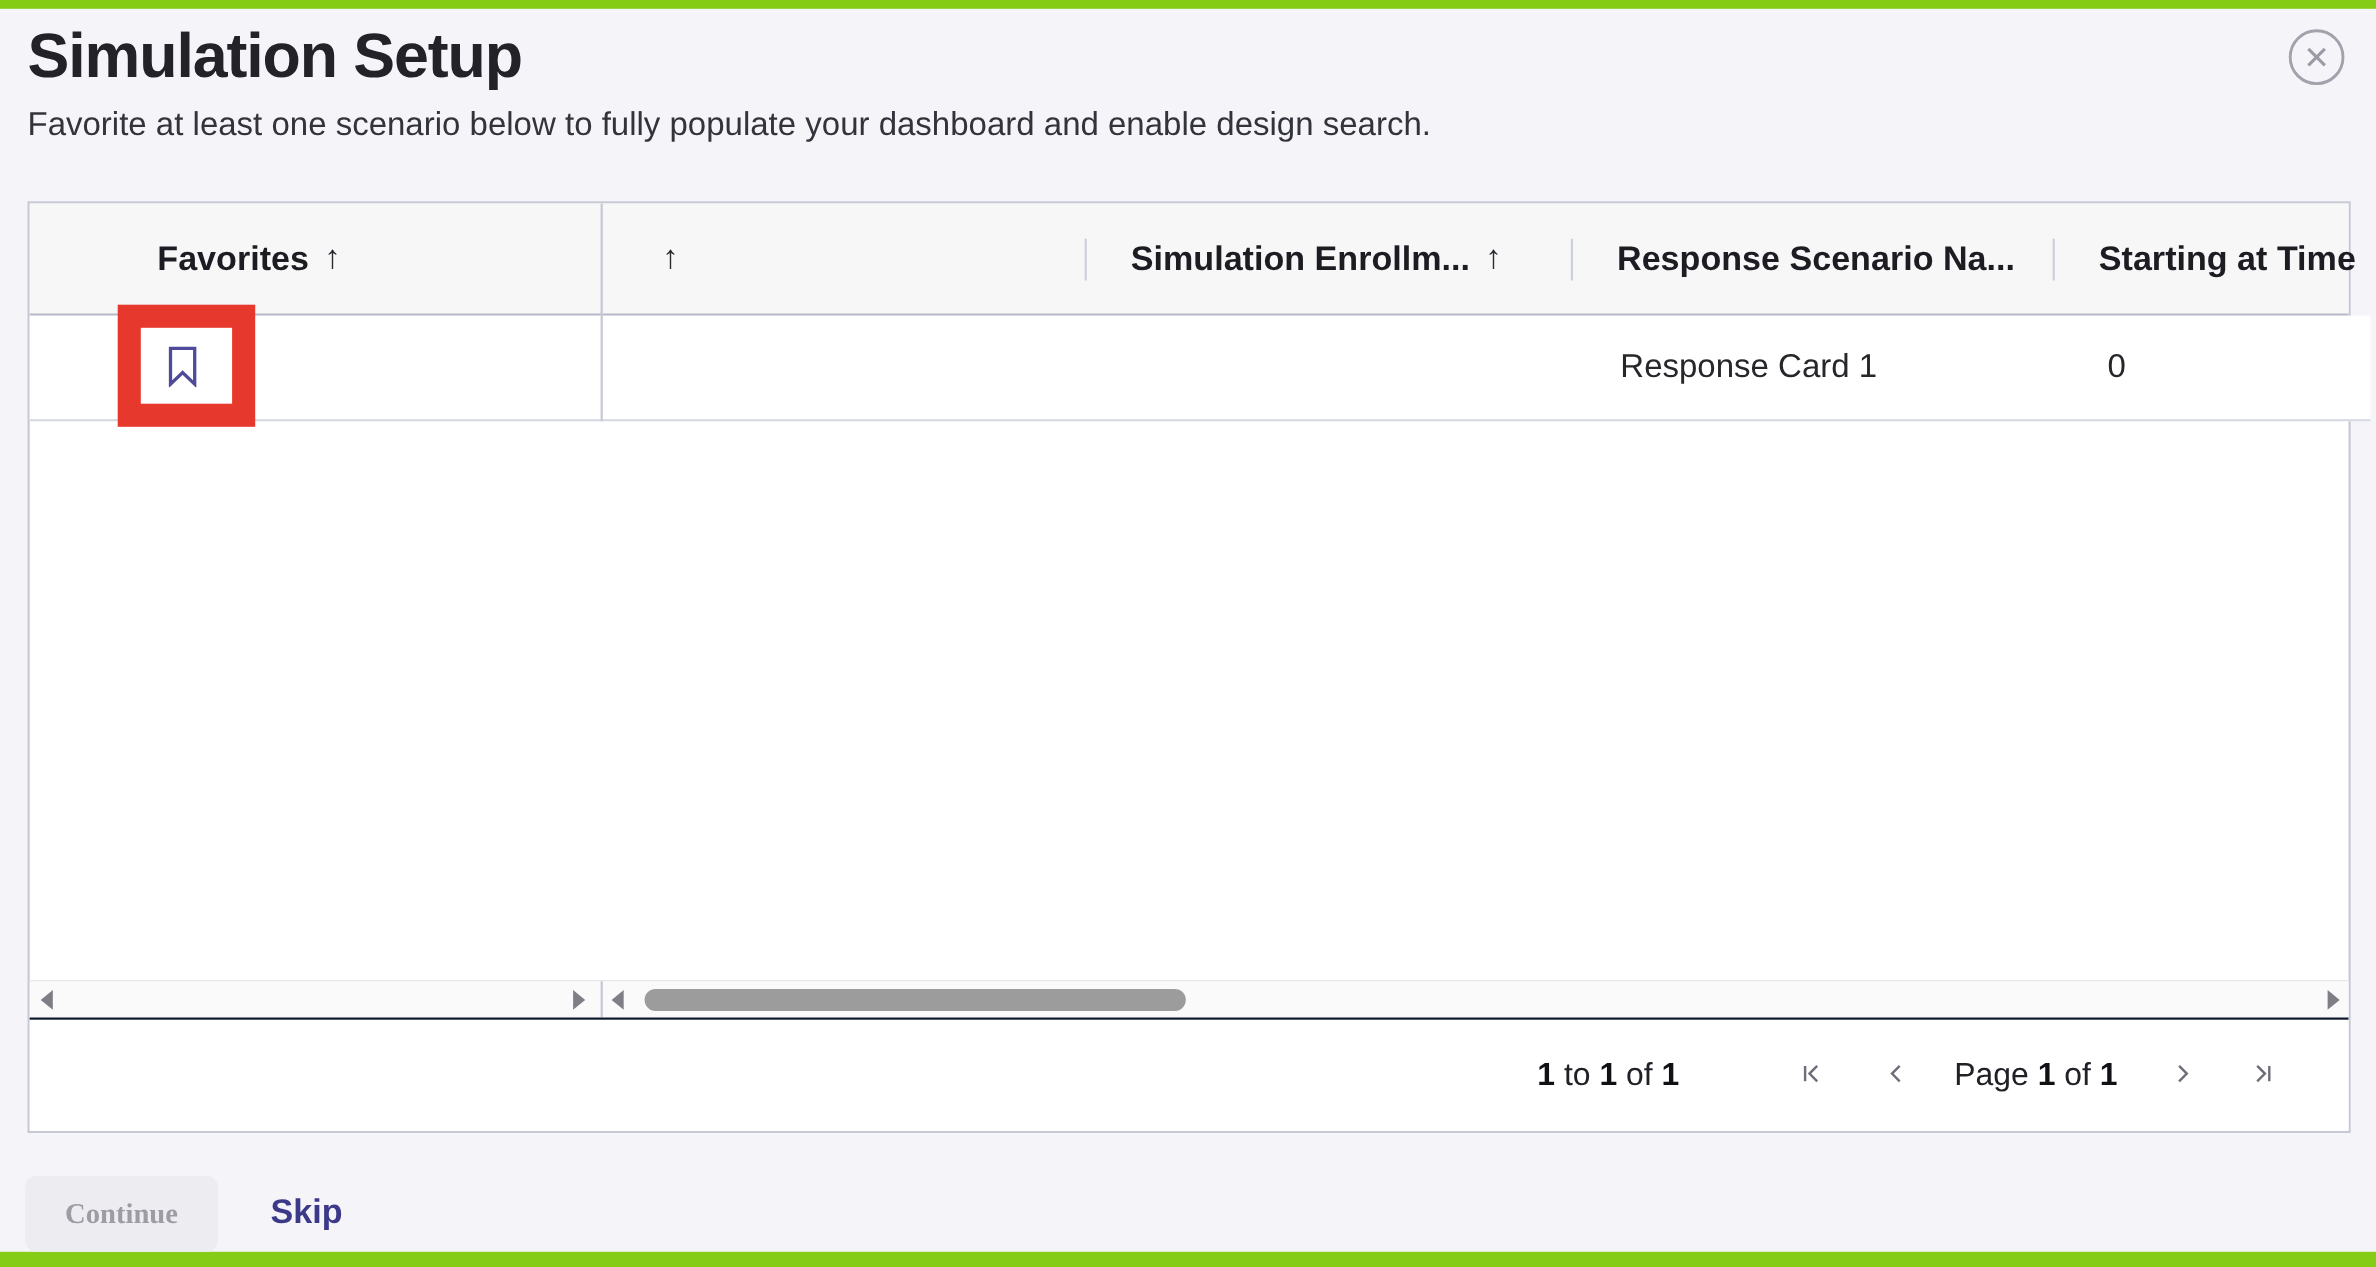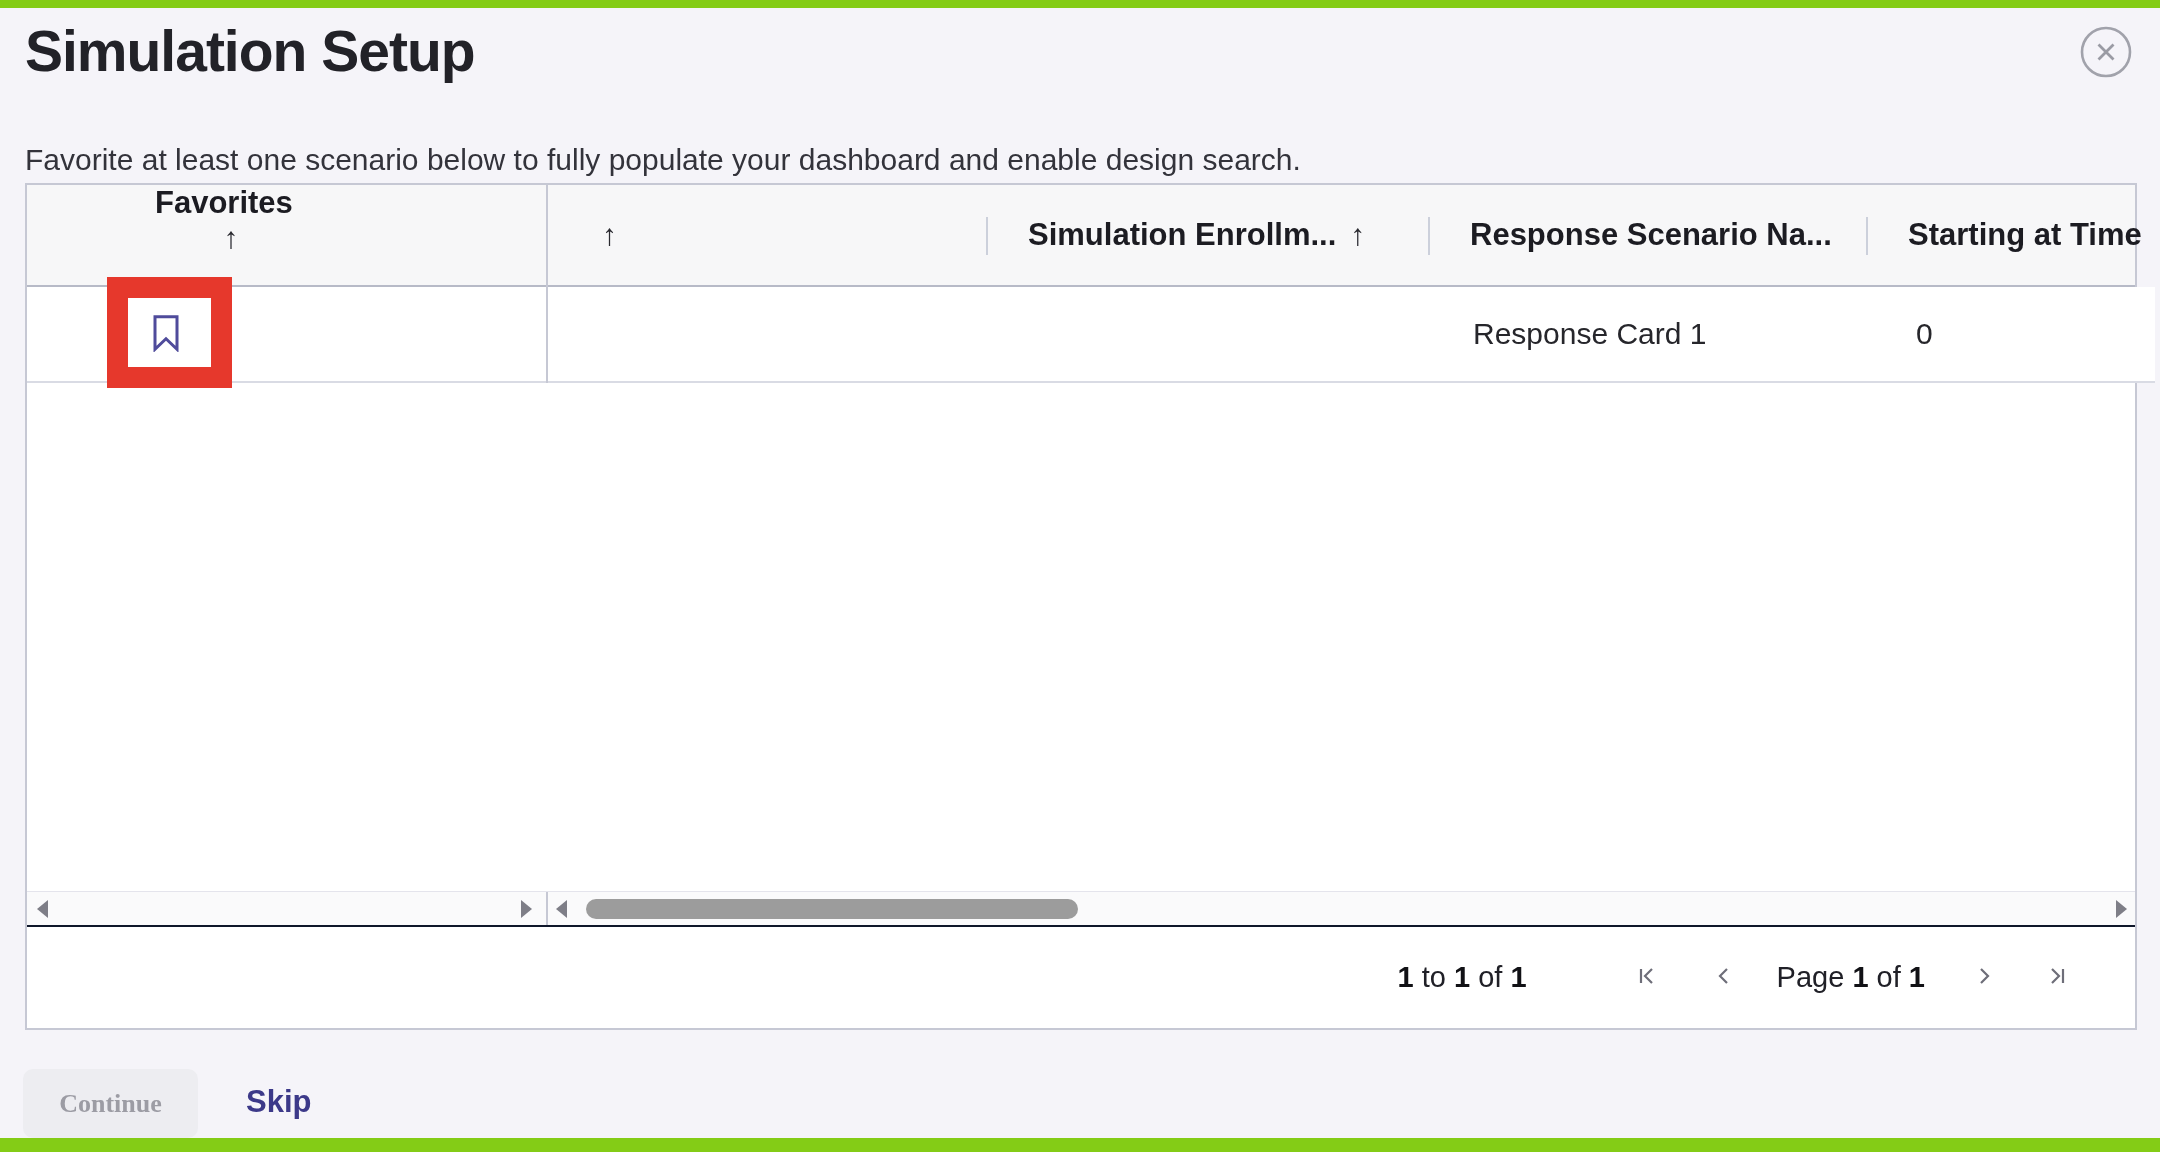--- a/index.html
+++ b/index.html
@@ -2,32 +2,32 @@
 <html style="--panel-bg: #f5f4f9; --table-border: #c6c8d4; --header-bg: #f7f7f8; --header-border: #b7bac7; --row-border: #d9dbe4; --accent-purple: #4f4b9b; --annotation-red: #e6382c; --skip-color: #3c3989; --disabled-bg: #ededf1; --disabled-text: #9c9ca4; --icon-gray: #6e6e79; --thumb-gray: #9c9c9c;"><head>
 <meta charset="utf-8">
 <style>
   html,body{margin:0;padding:0;}
   body{background:#ffffff;font-family:"Liberation Sans",sans-serif;}
   .canvas{position:relative;width:2160px;height:1152px;background:#84cc16;overflow:hidden;}
   .panel{position:absolute;left:0;top:8px;width:2160px;height:1130px;background:var(--panel-bg,#f5f4f9);}
 
   
   .title{position:absolute;left:25px;top:18px;font-size:57px;font-weight:700;color:#222228;letter-spacing:-1px;}
-  .subtitle{position:absolute;left:25px;top:97px;font-size:30px;font-weight:400;color:#33333b;margin-top:46px;}
+  .subtitle{position:absolute;left:25px;top:97px;font-size:30px;font-weight:400;color:#33333b;}
   .close-btn{position:absolute;left:2079px;top:25px;width:54px;height:54px;background:transparent;border:none;padding:0;cursor:pointer;}
 
   
   .grid{position:absolute;left:25px;top:183px;width:2112px;height:847px;background:#ffffff;
         border:2px solid var(--table-border,#c6c8d4);box-sizing:border-box;}
   .grid-header{position:absolute;left:0;top:0;width:2108px;height:102px;background:var(--header-bg,#f7f7f8);
         border-bottom:2px solid var(--header-border,#b7bac7);box-sizing:border-box;}
   .hcell{position:absolute;top:0;height:100px;display:flex;align-items:center;
         font-size:31px;font-weight:700;color:#1c1c22;white-space:nowrap;cursor:pointer;}
   .hcell .sort{font-weight:400;font-size:30px;color:#2a2a30;margin-left:14px;}
-  .h-fav{left:128px;flex-direction:column;}
+  .h-fav{left:116px;}
   .h-c2{left:519px;padding-left:42px;}
   .h-c3{left:959px;padding-left:42px;}
   .h-c4{left:1401px;padding-left:42px;}
   .h-c5{left:1839px;padding-left:42px;}
   .hsep{position:absolute;top:32px;width:2px;height:38px;background:#ccd0db;}
   .sep1{left:959px;} .sep2{left:1401px;} .sep3{left:1839px;}
   .pane-divider{position:absolute;left:519px;top:0;width:2px;height:198px;background:var(--table-border,#c6c8d4);z-index:5;}
 
   .grid-row{position:absolute;left:0;top:102px;width:2128px;height:96px;background:#fff;
         border-bottom:2px solid var(--row-border,#d9dbe4);box-sizing:border-box;}

